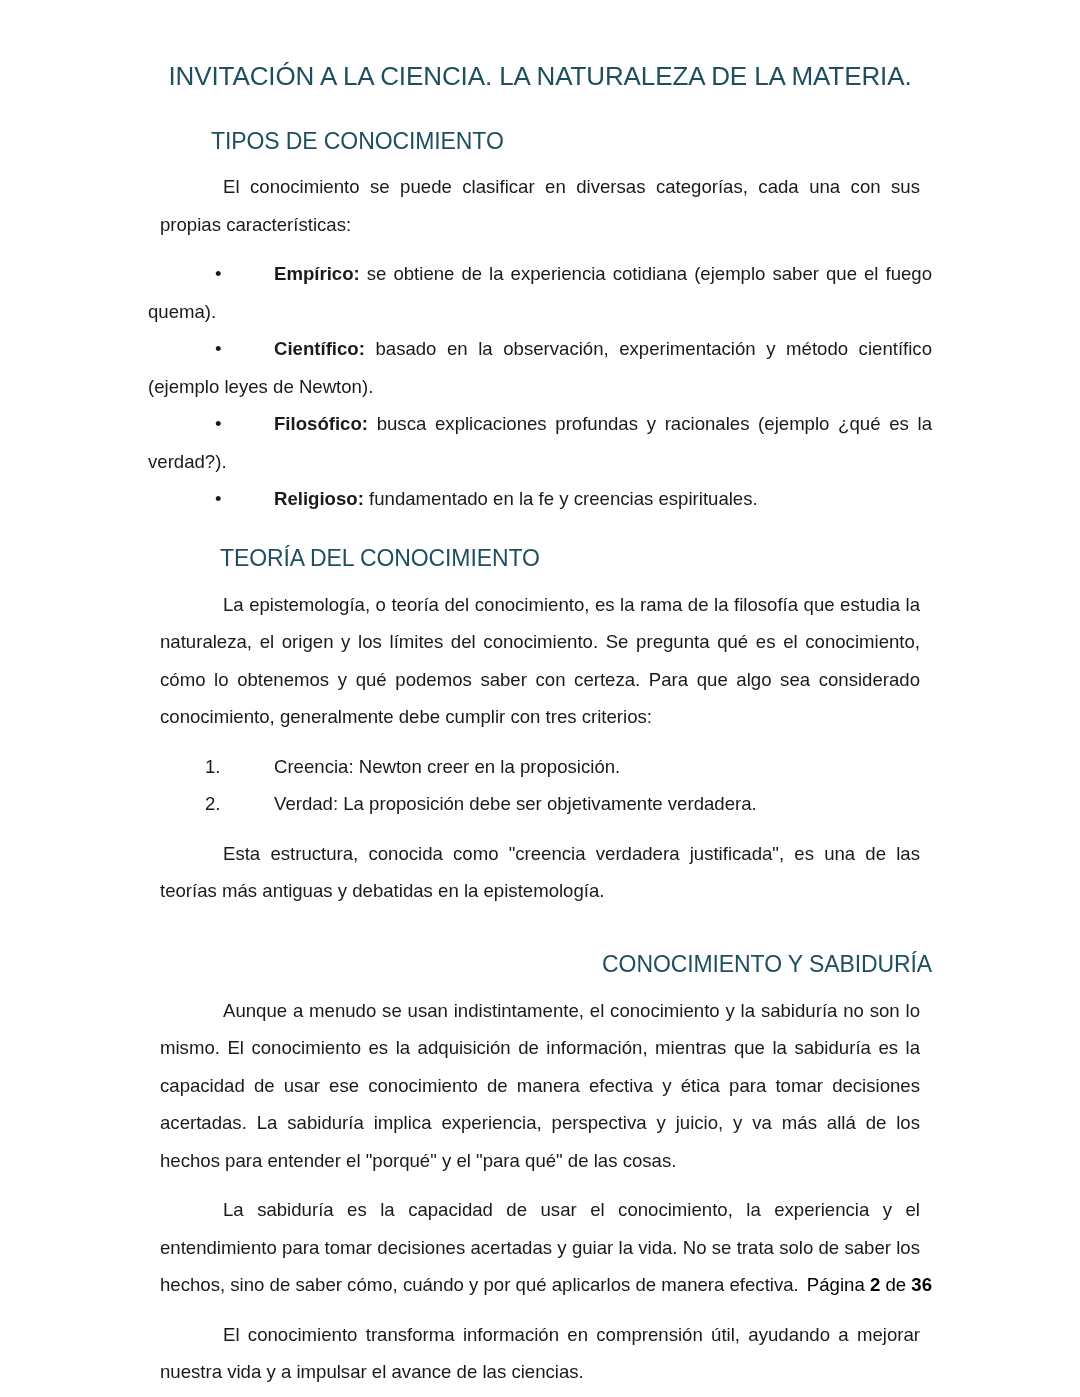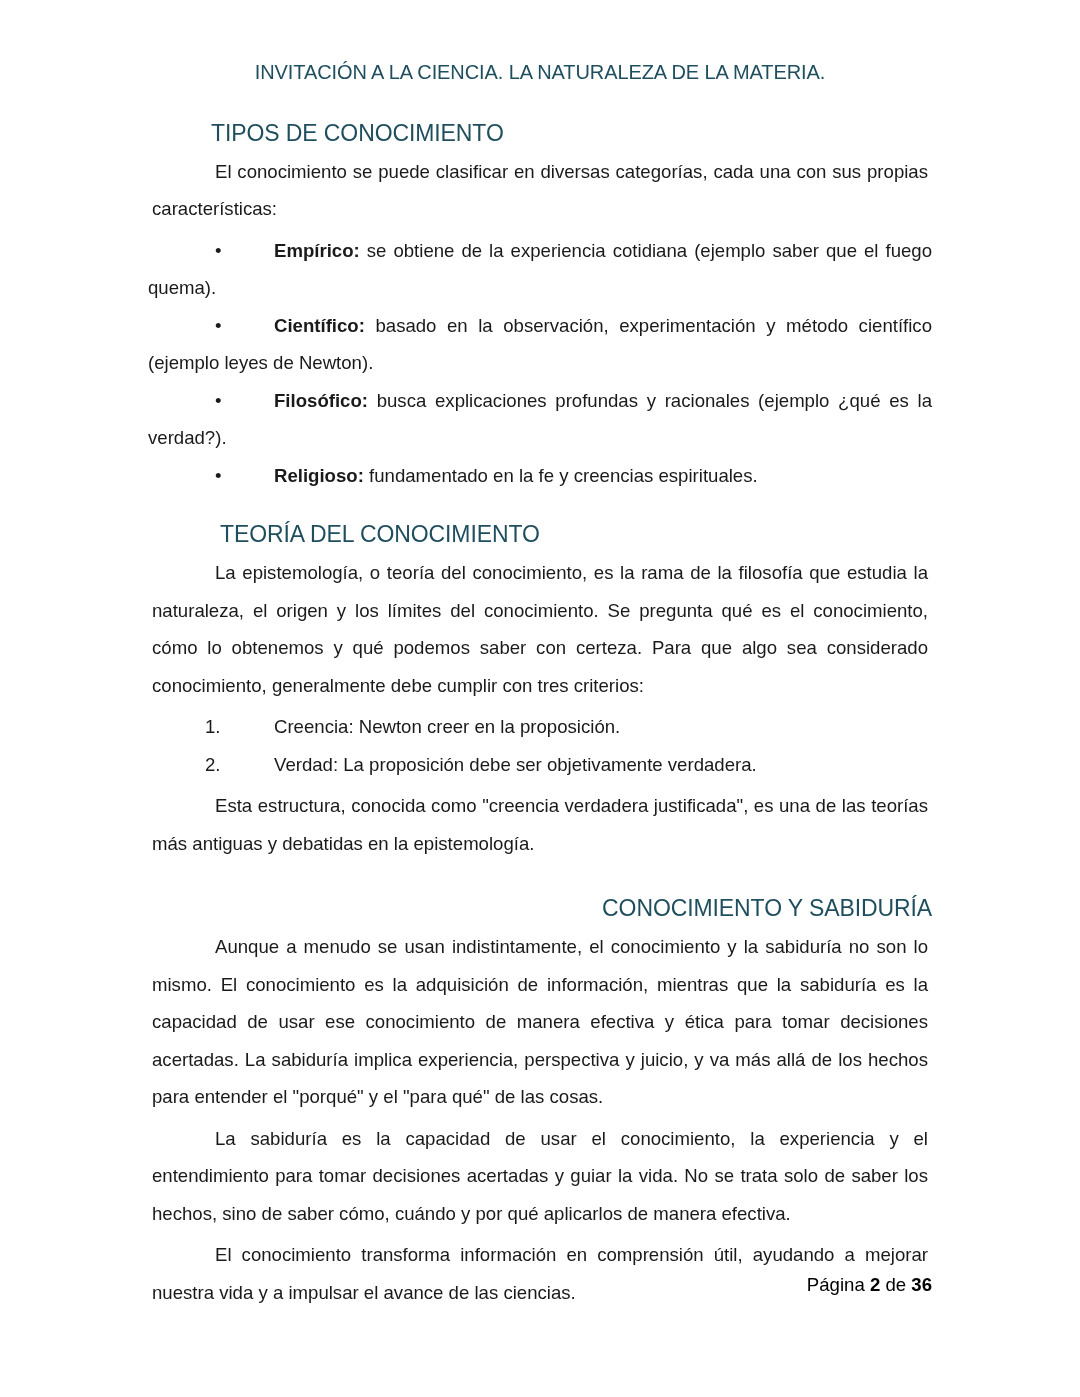--- a/index.html
+++ b/index.html
@@ -24,21 +24,21 @@
 
   .content {
     position: absolute;
     left: 148px;
     top: 0;
     width: 784px;
   }
 
   
   .doc-title {
-    font-size: 20px;
+    font-size: 26px;
     line-height: 1.25;
     color: #1f4e5e;
     font-weight: 400;
     text-align: center;
     margin: 0;
     padding-top: 60px;
     letter-spacing: -0.1px;
   }
 
   
@@ -55,21 +55,21 @@
   .sh-tipos      { padding-top: 34px; padding-left: 63px; }
   .sh-teoria     { padding-top: 26px; padding-left: 72px; }
   .sh-sabiduria  { padding-top: 28px; padding-left: 63px; text-align: right; }
 
   
   p.body {
     font-size: 18.6px;
     line-height: 37.5px;
     text-align: justify;
     text-justify: inter-word;
-    margin: 4px;
+    margin: 12px;
     color: #1a1a1a;
     hyphens: none;
   }
 
   p.body.indent { text-indent: 63px; }
 
   .sp-after-intro  { margin-bottom: 0; }
   .gap-before      { margin-top: 29px; }
   .tight-top       { margin-top: 6px; }
 

